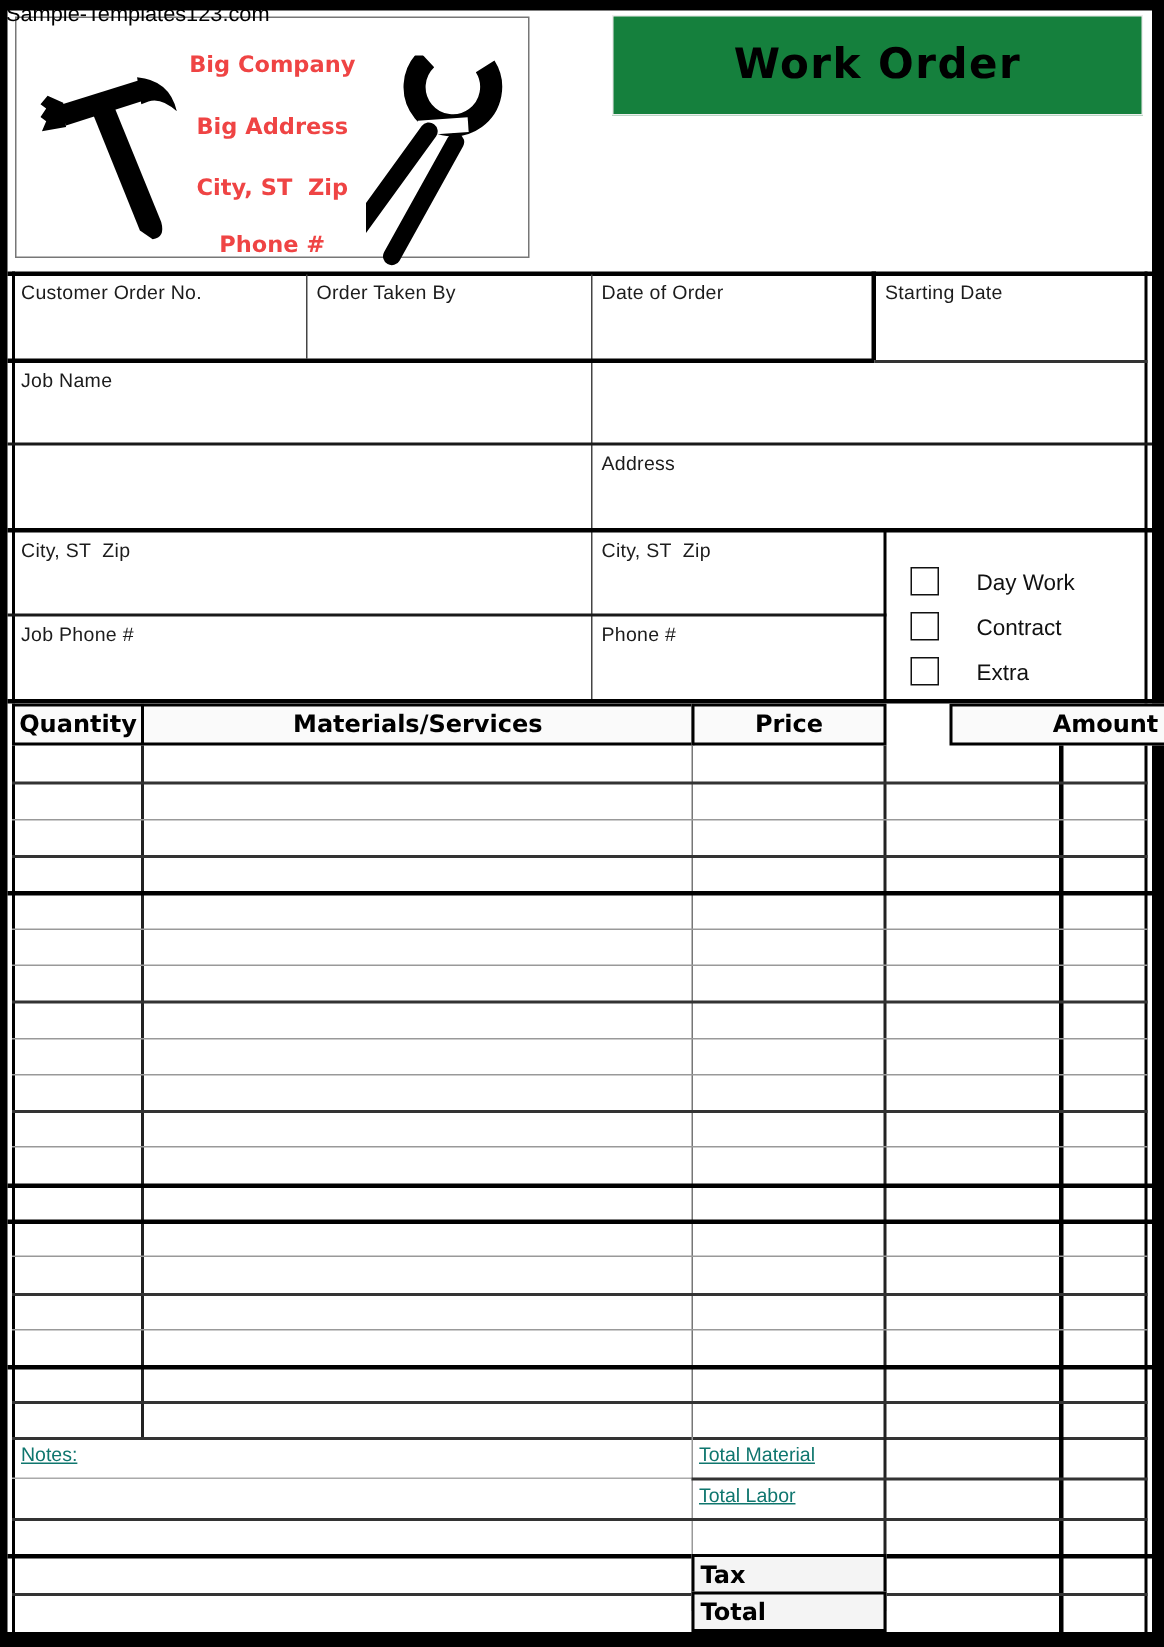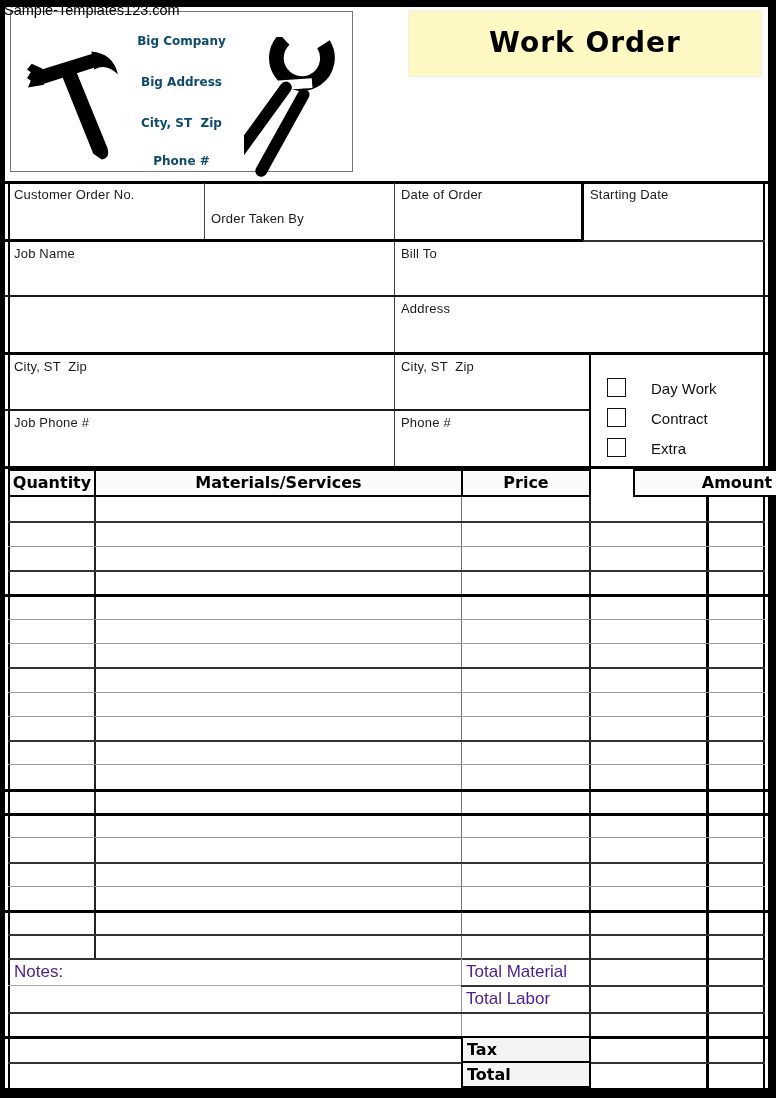--- a/index.html
+++ b/index.html
@@ -8,31 +8,31 @@
   .bar{position:absolute;background:#000;}
   .ln{position:absolute;background:#000;}
   .lbl{position:absolute;font-size:13px;line-height:1.15;color:#1c1c1c;letter-spacing:.2px;}
   .pre{white-space:pre;}
   .field{position:absolute;}
   .field .lbl{left:6px;top:5px;}
   #watermark{position:absolute;left:4px;top:2px;font-size:14.5px;color:#000;z-index:6;}
   #company-box{position:absolute;left:10px;top:11px;width:343px;height:161px;
                border:1.5px solid #777;background:#fff;box-sizing:border-box;}
   .co-line{position:absolute;left:0;width:100%;text-align:center;font-weight:bold;
-           font-size:12px;font-family:"DejaVu Sans","Liberation Sans",sans-serif;color:#0c4a6e;}
-  #title-box{position:absolute;left:408px;top:10px;width:354px;height:67px;background:#fef9c3;
+           font-size:15px;font-family:"DejaVu Sans","Liberation Sans",sans-serif;color:#ef4444;}
+  #title-box{position:absolute;left:408px;top:10px;width:354px;height:67px;background:#15803d;
              border:1px solid #eee;box-sizing:border-box;text-align:center;}
   #title-box span{font-weight:bold;font-size:28px;line-height:64px;letter-spacing:1px;
                   font-family:"DejaVu Sans","Liberation Sans",sans-serif;color:#000;}
   .hdr-cell{position:absolute;top:469px;height:28px;border:2px solid #000;background:#fafafa;
             box-sizing:border-box;text-align:center;font-weight:bold;font-size:16px;line-height:23px;
             font-family:"DejaVu Sans","Liberation Sans",sans-serif;color:#000;}
   .chk{position:absolute;width:19px;height:19px;border:1.5px solid #111;background:#fff;box-sizing:border-box;}
   .chk-lbl{position:absolute;font-size:15px;color:#111;}
-  .tot-lbl{position:absolute;font-size:17px;color:#4c1d95;}
+  .tot-lbl{position:absolute;font-size:13px;color:#0f766e;text-decoration:underline;}
   .tot-box{position:absolute;left:461px;width:130px;border:2px solid #000;background:#f4f4f4;
            box-sizing:border-box;font-weight:bold;font-size:16px;color:#000;padding:2px 0 0 4px;
            font-family:"DejaVu Sans","Liberation Sans",sans-serif;}
   #body-rows{position:absolute;left:8px;top:497px;width:757px;height:461px;display:flex;flex-direction:column;}
   #body-rows .body-row{flex:1;}
   svg{display:block;}
 </style>
 </head>
 <body>
 
@@ -86,34 +86,31 @@
   <div class="ln" style="left:583px;top:240px;width:182px;height:1.5px;background:#333;"></div>
   <div class="ln" style="left:5px;top:295px;width:763px;height:2px;background:#1a1a1a;"></div>
   <div class="ln" style="left:5px;top:352px;width:763px;height:3px;"></div>
   <div class="ln" style="left:5px;top:409px;width:586px;height:2px;background:#1a1a1a;"></div>
   <div class="ln" style="left:589px;top:352px;width:2px;height:114px;"></div>
   <div class="ln" style="left:5px;top:466px;width:763px;height:3px;"></div>
 
   <div class="field" style="left:8px;top:183px;width:196px;height:56px;padding-left:28px;">
     <div class="lbl">Customer Order No.</div>
     </div>
-  <div class="field" style="left:205px;top:183px;width:189px;height:56px;margin-top:24px;">
+  <div class="field" style="left:205px;top:183px;width:189px;height:56px;">
     <div class="lbl">Order Taken By</div>
     </div>
   <div class="field" style="left:395px;top:183px;width:186px;height:56px;">
     <div class="lbl">Date of Order</div>
     </div>
   <div class="field" style="left:584px;top:183px;width:179px;height:56px;">
     <div class="lbl">Starting Date</div>
     </div>
   <div class="field" style="left:8px;top:242px;width:386px;height:53px;">
     <div class="lbl">Job Name</div>
-    </div>
-  <div class="field" style="left:395px;top:242px;width:368px;height:53px;">
-    <div class="lbl">Bill To</div>
     </div>
   <div class="field" style="left:395px;top:297px;width:368px;height:55px;">
     <div class="lbl">Address</div>
     </div>
   <div class="field" style="left:8px;top:355px;width:386px;height:54px;">
     <div class="lbl pre">City, ST  Zip</div>
     </div>
   <div class="field" style="left:395px;top:355px;width:194px;height:54px;">
     <div class="lbl pre">City, ST  Zip</div>
     </div>

